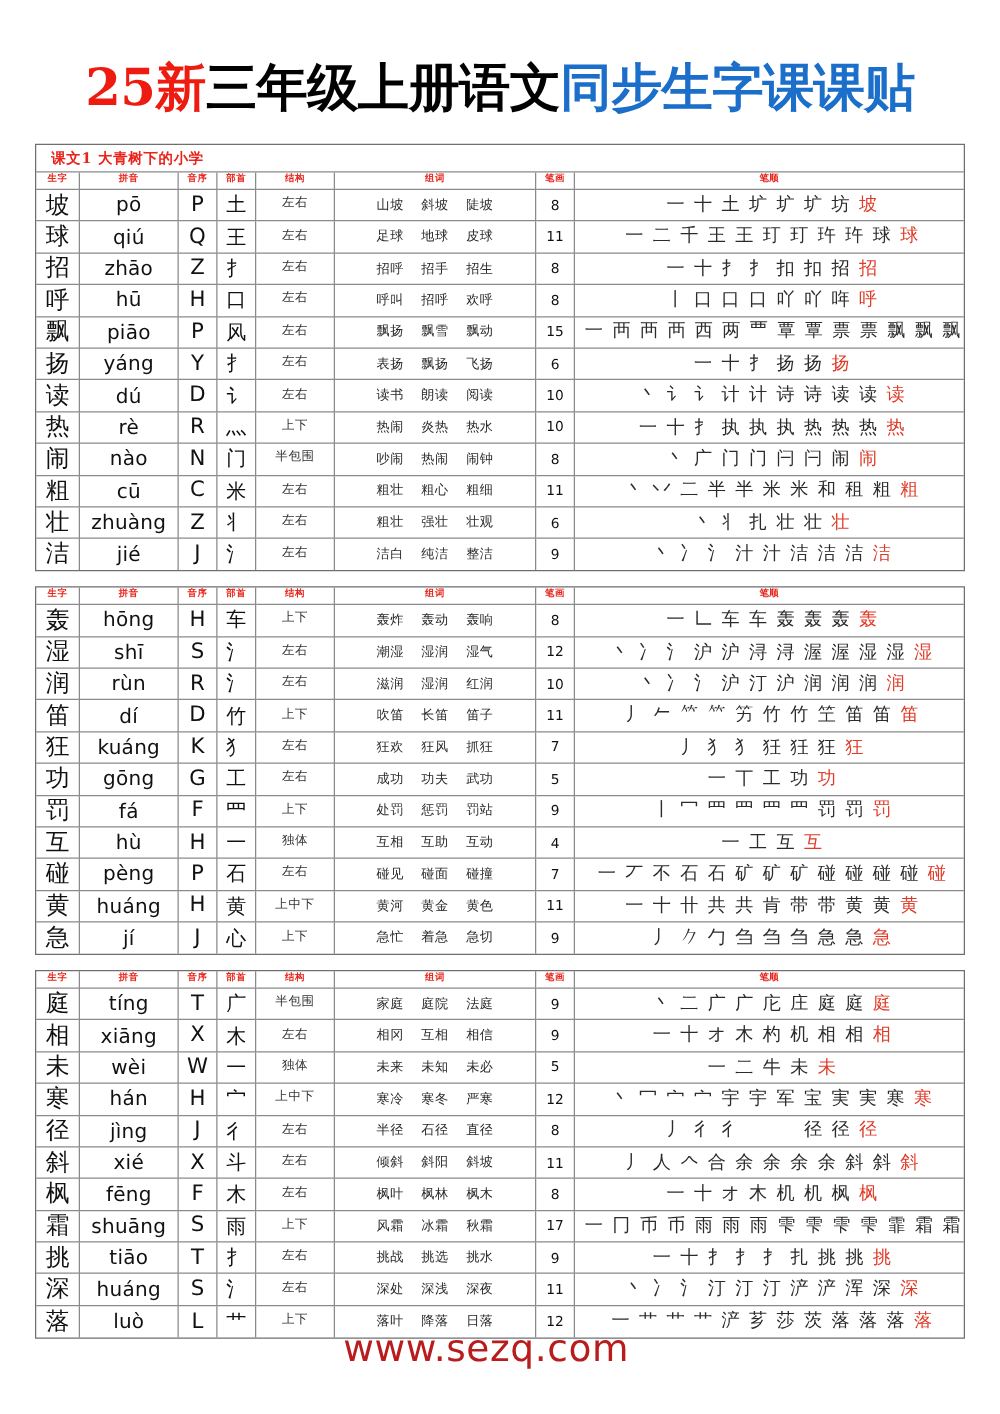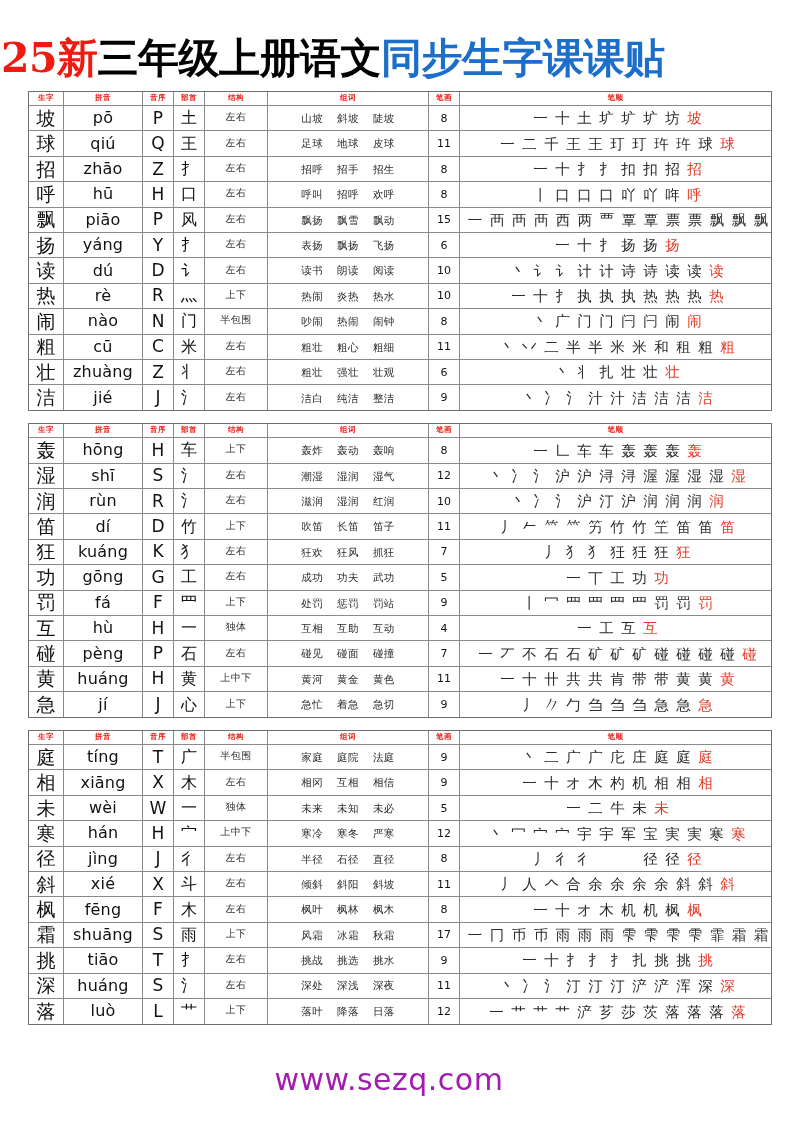--- a/index.html
+++ b/index.html
@@ -11,21 +11,22 @@
   body {
     width: 800px;
     height: 1131px;
     position: relative;
     font-family: "DejaVu Sans", "Liberation Sans", sans-serif;
     overflow: hidden;
   }
 
   
   .page-title {
-    margin: 1px;
+    text-align: center;
+    margin: 13px;
     padding-top: 36px;
     padding-bottom: 10px;
     font-family: "DejaVu Serif", "Liberation Serif", serif;
     font-weight: bold;
     font-size: 41px;
     line-height: 1.05;
     letter-spacing: -0.5px;
     white-space: nowrap;
   }
   .t-red   { color: #ee1b10; }
@@ -164,34 +165,35 @@
   
   .watermark {
     position: absolute;
     left: 0;
     right: 0;
     bottom: 34px;
     text-align: center;
     padding-right: 22px;
     font-family: "DejaVu Sans", "Liberation Sans", sans-serif;
     font-size: 30px;
-    color: #a21caf;
+    color: #b91c1c;
     letter-spacing: 0.5px;
     user-select: none;
   }
 </style>
 </head>
 <body>
 
 <h1 class="page-title">
   <span class="t-red">25新</span><span class="t-black">三年级上册语文</span><span class="t-blue">同步生字课课贴</span>
 </h1>
 
 <div id="lessons-container">
     <div class="lesson-block">
+      <div class="lesson-title">课文1  大青树下的小学</div>
       <table class="hanzi-table">
         <thead>
           <tr class="hdr">
             <th class="c-zi">生字</th>
             <th class="c-pin">拼音</th>
             <th class="c-yin">音序</th>
             <th class="c-bu">部首</th>
             <th class="c-jie">结构</th>
             <th class="c-zuci">组词</th>
             <th class="c-bihua">笔画</th>

